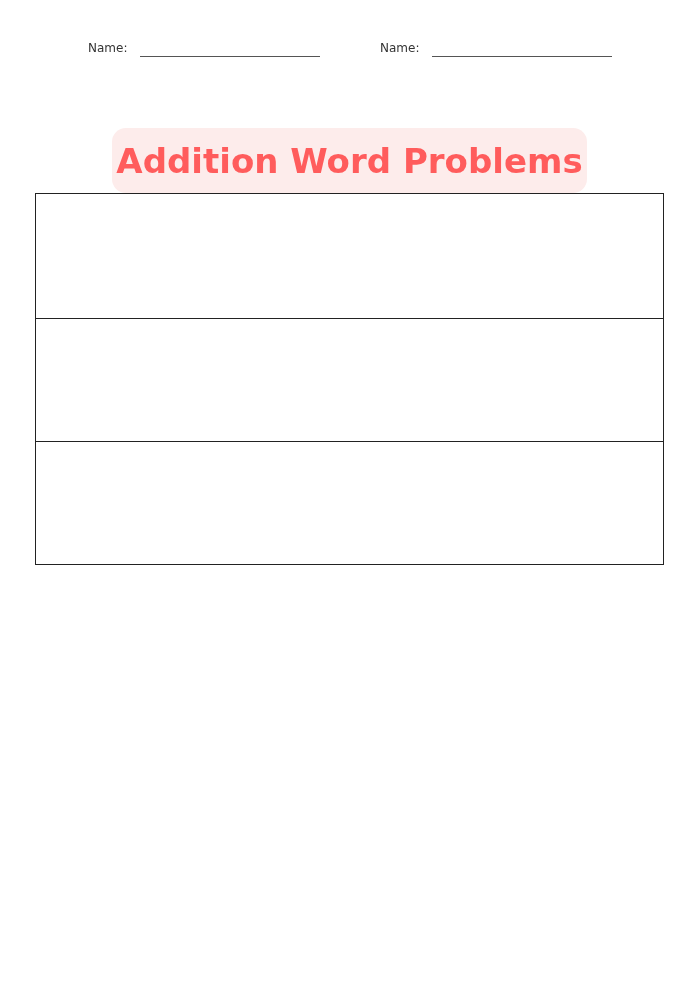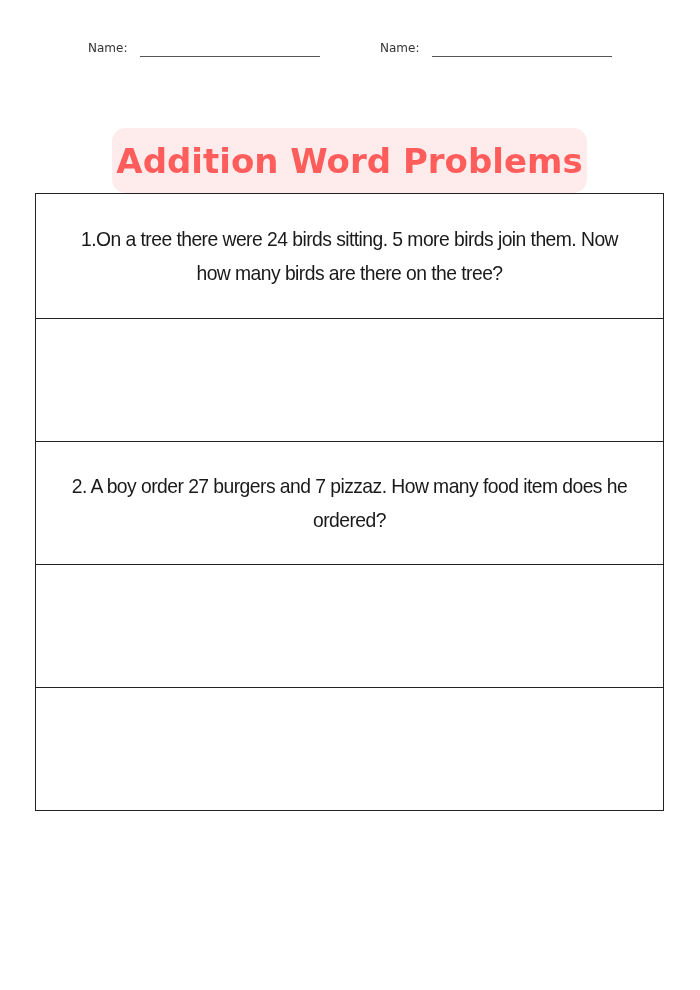--- a/index.html
+++ b/index.html
@@ -87,24 +87,18 @@
 <div class="header-line" style="left:140px; width:180px;"></div>
 
 <div class="header-field" style="left:380px;">Name:</div>
 <div class="header-line" style="left:432px; width:180px;"></div>
 
 <div class="title-pill">
   <span class="title-text">Addition Word Problems</span>
 </div>
 
 <div class="worksheet-table">
-  <div class="row">
-    <div class="question-text">1.On a tree there were 24 birds sitting. 5 more birds join them. Now how many birds are there on the tree?</div>
-  </div>
   <div class="row"></div>
 
-  <div class="row">
-    <div class="question-text">2. A boy order 27 burgers and 7 pizzaz. How many food item does he ordered?</div>
-  </div>
   <div class="row"></div>
 
   <div class="row"></div>
 </div>
 
 </body></html>

